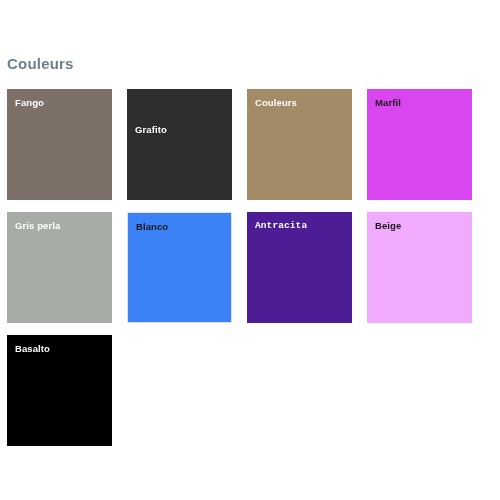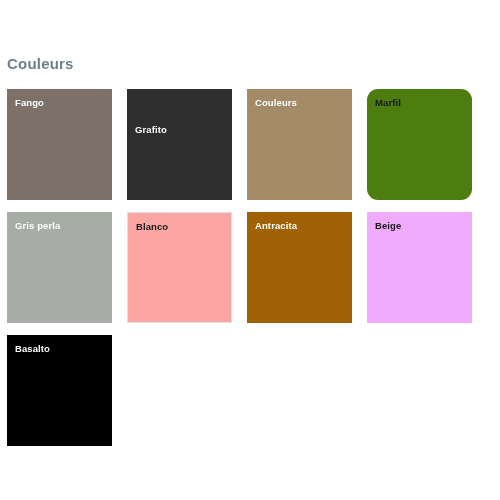--- a/index.html
+++ b/index.html
@@ -70,30 +70,30 @@
   <div class="swatch-grid">
       <div class="swatch" style="background: rgb(124, 112, 104);">
         <span class="swatch-label" style="color: rgb(255, 255, 255);">Fango</span>
       </div>
       <div class="swatch" style="background: rgb(46, 46, 46);">
         <span class="swatch-label" style="color: rgb(255, 255, 255); margin-top: 27px;">Grafito</span>
       </div>
       <div class="swatch" style="background: rgb(163, 139, 103);">
         <span class="swatch-label" style="color: rgb(255, 255, 255);">Couleurs</span>
       </div>
-      <div class="swatch" style="background: #4d7c0f; border-radius: 11px;">
+      <div class="swatch" style="background: #d946ef;">
         <span class="swatch-label" style="color: rgb(26, 26, 26);">Marfil</span>
       </div>
       <div class="swatch" style="background: rgb(167, 173, 166);">
         <span class="swatch-label" style="color: rgb(255, 255, 255);">Gris perla</span>
       </div>
-      <div class="swatch" style="background: #fca5a5; border: 1px solid rgb(224, 224, 224);">
+      <div class="swatch" style="background: #3b82f6; border: 1px solid rgb(224, 224, 224);">
         <span class="swatch-label" style="color: rgb(26, 26, 26);">Blanco</span>
       </div>
-      <div class="swatch" style="background: #a16207;">
+      <div class="swatch" style="background: #4c1d95; font-family: Liberation Mono, monospace;">
         <span class="swatch-label" style="color: rgb(255, 255, 255);">Antracita</span>
       </div>
       <div class="swatch" style="background: #f0abfc;">
         <span class="swatch-label" style="color: rgb(26, 26, 26);">Beige</span>
       </div>
       <div class="swatch" style="background: #000000;">
         <span class="swatch-label" style="color: rgb(255, 255, 255);">Basalto</span>
       </div>
     </div>
 

